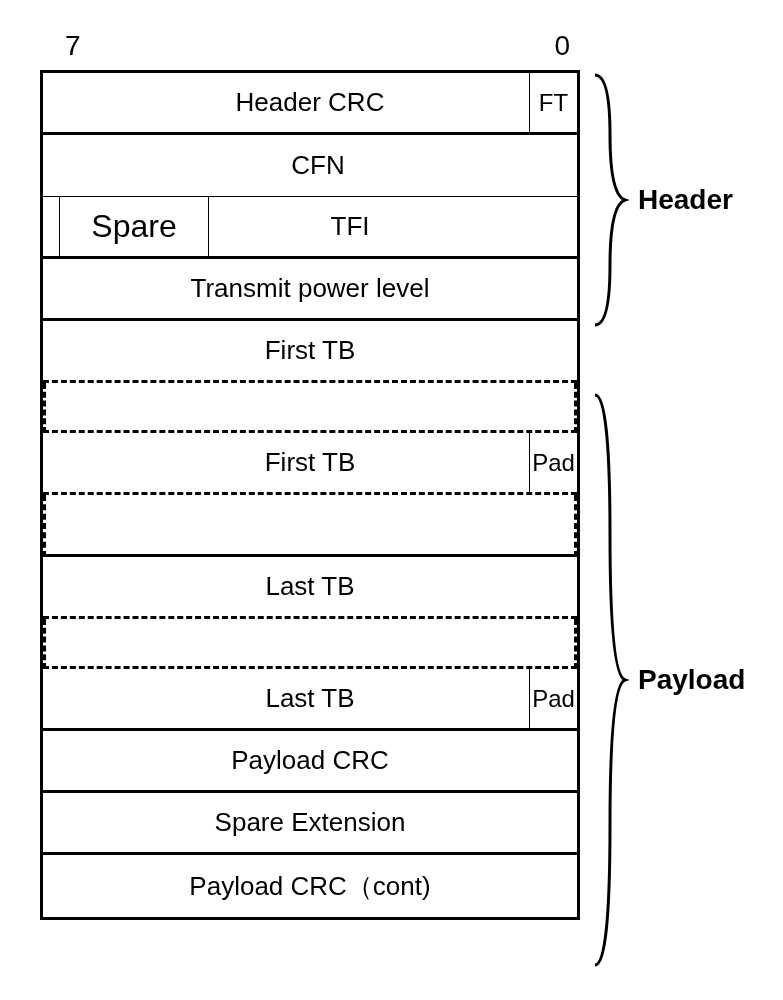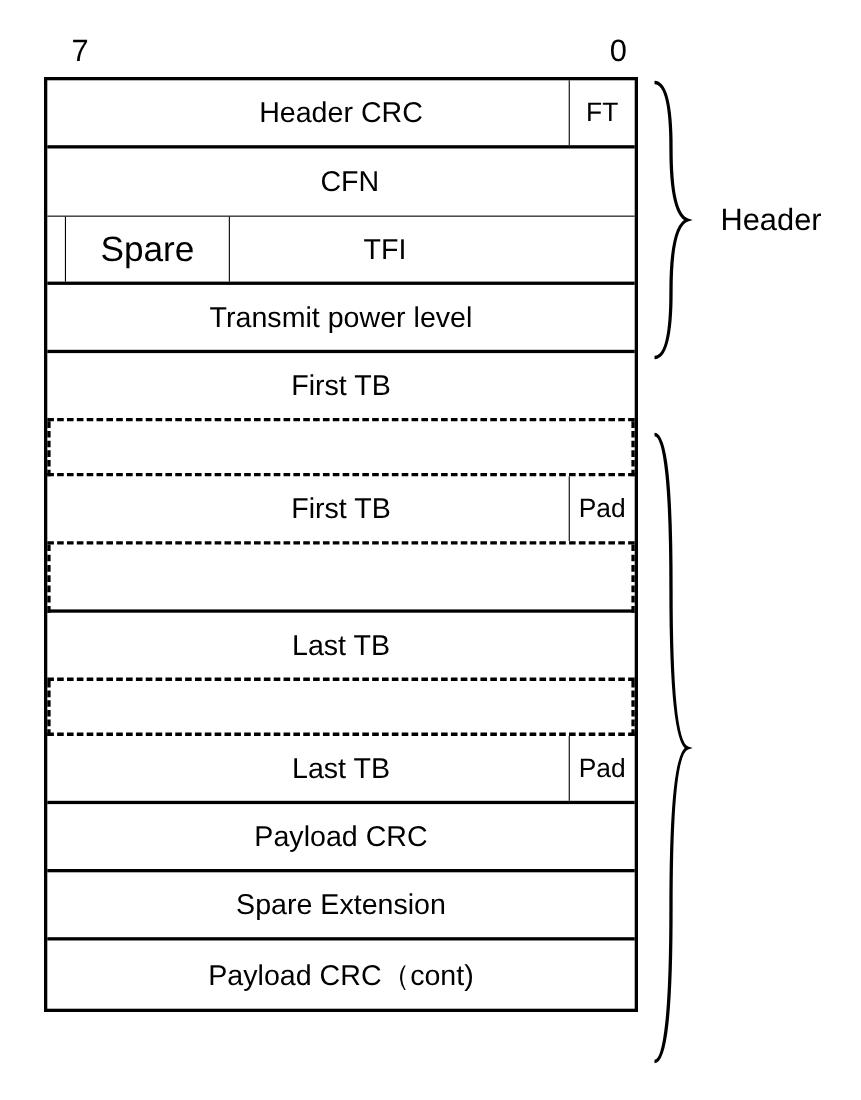--- a/index.html
+++ b/index.html
@@ -52,21 +52,21 @@
   .row:last-child {
     border-bottom: none;
   }
   .row-h { height: 62px; }
   .row-thin-border { border-bottom: 1px solid #000; padding-left: 16px; }
   .small-cell {
     position: absolute;
     right: 0;
     top: 0;
     bottom: 0;
-    width: 60px;
+    width: 48px;
     border-left: 1px solid #000;
     display: flex;
     align-items: center;
     justify-content: center;
     font-size: 24px;
   }
   .spare-cell {
     position: absolute;
     left: 16px;
     top: 0;
@@ -112,21 +112,22 @@
   .brace-header {
     top: 40px;
     height: 260px;
   }
   .brace-payload {
     top: 360px;
     height: 580px;
   }
   .brace {
     font-size: 28px;
-    margin-left: 25px;
+    margin-left: 8px;
+    font-weight: bold;
   }
   .brace-svg {
     width: 40px;
     height: 100%;
   }
 </style>
 </head>
 <body>
 
 <div class="container">
@@ -206,15 +207,16 @@
     <svg class="brace-svg" viewBox="0 0 40 260">
       <path d="M 5 5 Q 20 5 20 65 Q 20 125 35 130 Q 20 135 20 195 Q 20 255 5 255" fill="none" stroke="#000" stroke-width="3"></path>
     </svg>
     <span class="brace">Header</span>
   </div>
 
   <div class="brace-container brace-payload">
     <svg class="brace-svg" viewBox="0 0 40 580">
       <path d="M 5 5 Q 20 5 20 145 Q 20 285 35 290 Q 20 295 20 435 Q 20 575 5 575" fill="none" stroke="#000" stroke-width="3"></path>
     </svg>
+    <span class="brace">Payload</span>
   </div>
 
 </div>
 
 </body></html>

